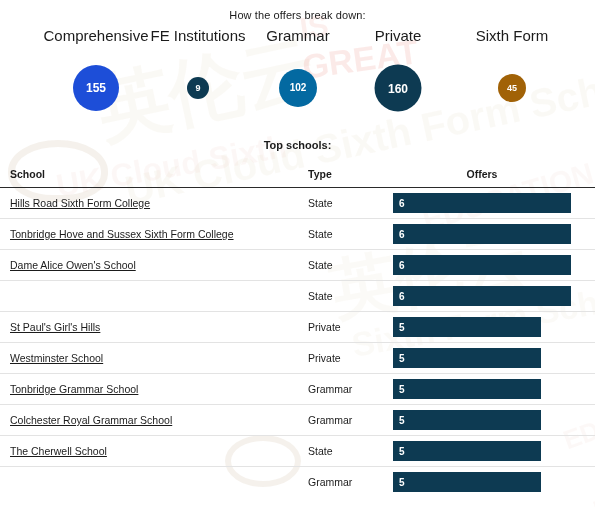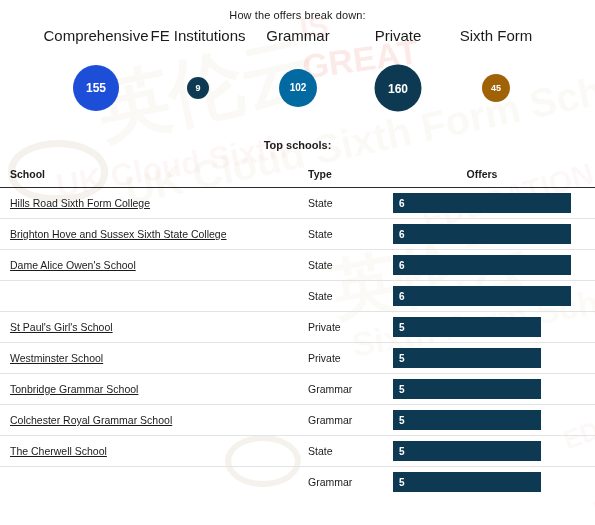--- a/index.html
+++ b/index.html
@@ -212,21 +212,21 @@
         <div class="bd-circle-holder">
           <div class="bd-circle" style="width: 38px; height: 38px; background: #0369a1; font-size: 10px;">102</div>
         </div>
       </div>
       <div class="bd-col" style="left: 398px;">
         <div class="bd-label">Private</div>
         <div class="bd-circle-holder">
           <div class="bd-circle" style="width: 47px; height: 47px; background: rgb(13, 58, 82); font-size: 12px;">160</div>
         </div>
       </div>
-      <div class="bd-col" style="left: 496px;">
+      <div class="bd-col" style="left: 512px;">
         <div class="bd-label">Sixth Form</div>
         <div class="bd-circle-holder">
           <div class="bd-circle" style="width: 28px; height: 28px; background: #a16207; font-size: 9px;">45</div>
         </div>
       </div>
     </div>
 
   <div class="table-title">Top schools:</div>
 
   <div class="tbl">
@@ -239,21 +239,21 @@
         <div class="tbl-row">
           <span class="cell cell-school">Hills Road Sixth Form College</span>
           <span class="cell cell-type">State</span>
           <div class="bar-wrap">
             <div class="bar" style="width: 178px; background: rgb(13, 58, 82);">
               <span class="bar-value">6</span>
             </div>
           </div>
         </div>
         <div class="tbl-row">
-          <span class="cell cell-school">Brighton Hove and Sussex Sixth State College</span>
+          <span class="cell cell-school">Tonbridge Hove and Sussex Sixth Form College</span>
           <span class="cell cell-type">State</span>
           <div class="bar-wrap">
             <div class="bar" style="width: 178px; background: rgb(13, 58, 82);">
               <span class="bar-value">6</span>
             </div>
           </div>
         </div>
         <div class="tbl-row">
           <span class="cell cell-school">Dame Alice Owen's School</span>
           <span class="cell cell-type">State</span>
@@ -265,21 +265,21 @@
         </div>
         <div class="tbl-row">
           <span class="cell cell-type">State</span>
           <div class="bar-wrap">
             <div class="bar" style="width: 178px; background: rgb(13, 58, 82);">
               <span class="bar-value">6</span>
             </div>
           </div>
         </div>
         <div class="tbl-row">
-          <span class="cell cell-school">St Paul's Girl's School</span>
+          <span class="cell cell-school">St Paul's Girl's Hills</span>
           <span class="cell cell-type">Private</span>
           <div class="bar-wrap">
             <div class="bar" style="width: 148px; background: rgb(13, 58, 82);">
               <span class="bar-value">5</span>
             </div>
           </div>
         </div>
         <div class="tbl-row">
           <span class="cell cell-school">Westminster School</span>
           <span class="cell cell-type">Private</span>

